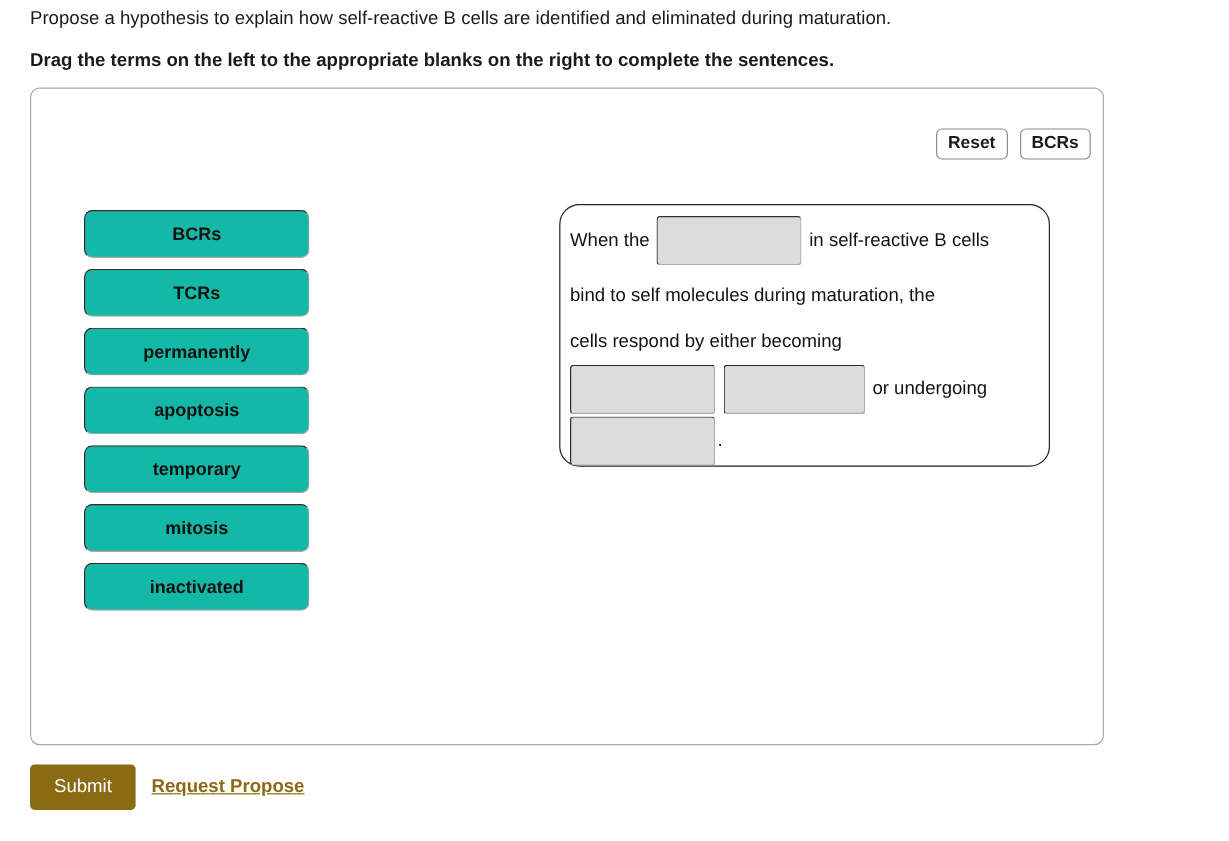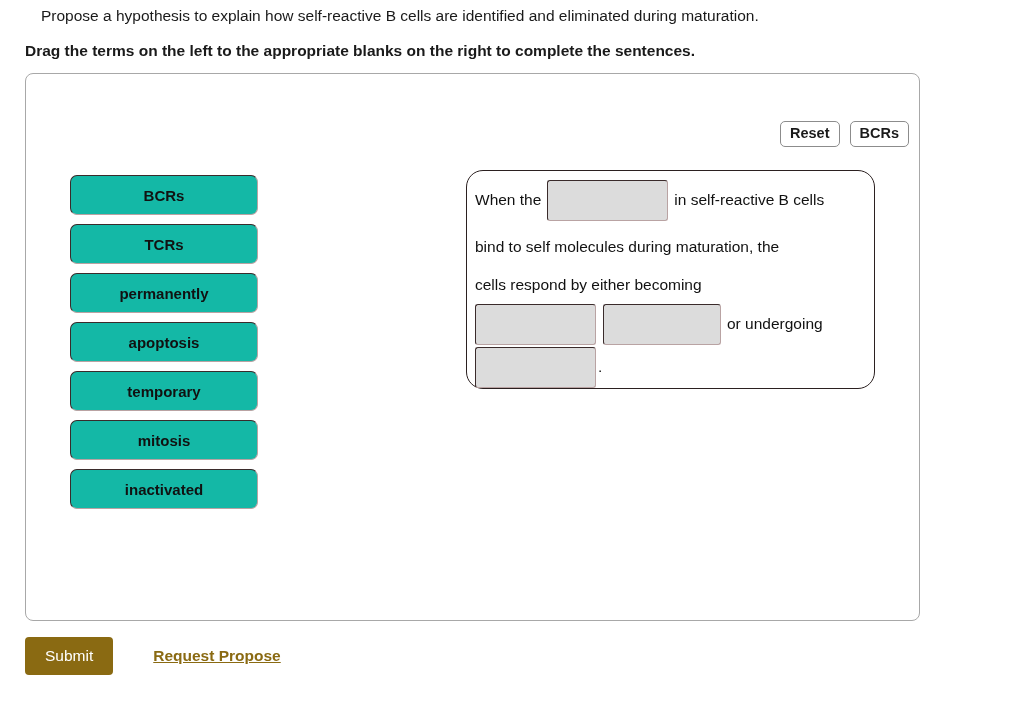--- a/index.html
+++ b/index.html
@@ -18,41 +18,41 @@
 
   
   .prompt-line {
     position: absolute;
     left: 25px;
     font-size: 15.5px;
     line-height: 20px;
     color: #1a1a1a;
     white-space: nowrap;
   }
-  #prompt-question { top: 6px; font-weight: 400; margin-left: 16px; }
+  #prompt-question { top: 6px; font-weight: 400; }
   #prompt-instruction { top: 41px; font-weight: 700; text-align: center; }
 
   
   .activity-panel {
     position: absolute;
     left: 25px;
     top: 73px;
     width: 895px;
     height: 548px;
     border: 1px solid #a8a8a8;
     border-radius: 8px;
     background: #ffffff;
     box-sizing: border-box;
   }
 
   
   .toolbar {
     position: absolute;
     right: 10px;
-    top: 47px;
+    top: 33px;
     display: flex;
     gap: 10px;
   }
   .tool-button {
     font-family: "Liberation Sans", sans-serif;
     font-size: 14.5px;
     font-weight: 700;
     color: #1a1a1a;
     background: #ffffff;
     border: 1px solid #8c8c8c;
@@ -134,21 +134,21 @@
   .row-line-4 { display: block; height: 43px; }
   .row-line-5 { display: block; height: 43px; }
 
   
   .footer-actions {
     position: absolute;
     left: 25px;
     top: 637px;
     display: flex;
     align-items: center;
-    gap: 40px;
+    gap: 13px;
   }
   .submit-button {
     background: #8a6a12;
     color: #ffffff;
     font-size: 15.5px;
     font-weight: 400;
     border: none;
     border-radius: 4px;
     padding: 10px 20px 11px 20px;
     line-height: 17px;

